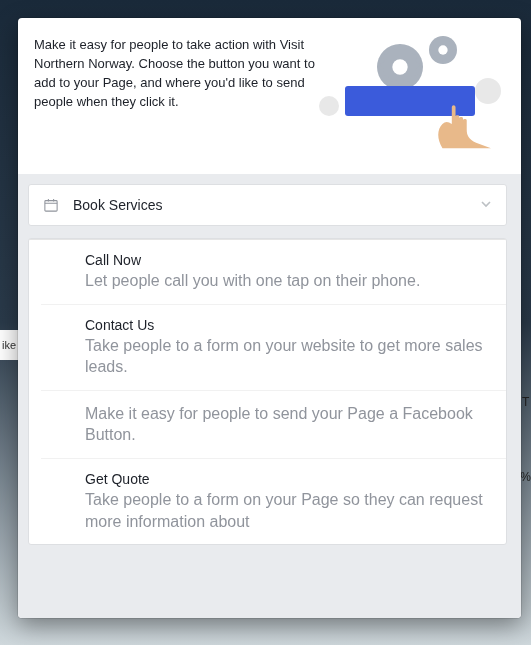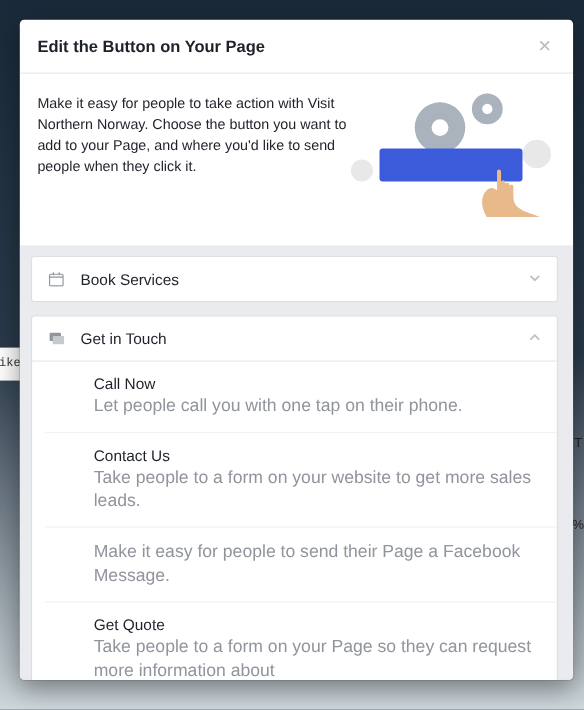--- a/index.html
+++ b/index.html
@@ -11,26 +11,26 @@
     overflow: hidden;
     position: relative;
   }
   .backdrop {
     position: absolute;
     inset: 0;
     background: linear-gradient(to bottom, #1a2a3a 0%, #2a3a4a 50%, #cfd8dc 100%);
   }
   .bg-left {
     position: absolute;
-    left: 0; top: 316px;
+    left: 0; top: 330px;
     width: 18px; height: 30px;
     background: #fff;
     font-size: 11px;
     color: #333;
-    display: flex; align-items: center; justify-content: center; font-family: Liberation Mono, monospace;
+    display: flex; align-items: center; justify-content: center;
   }
   .bg-right1 {
     position: absolute;
     right: 0; top: 395px;
     width: 20px; height: 50px;
     color: #222; font-size: 12px;
   }
   .bg-right2 {
     position: absolute;
     right: 0; top: 470px;
@@ -197,24 +197,20 @@
 </style>
 </head>
 <body>
 
 <div class="backdrop"></div>
 <div class="bg-left">ike</div>
 <div class="bg-right1">&amp; T</div>
 <div class="bg-right2">00%</div>
 
 <div class="modal">
-  <div class="modal-header">
-    <div class="modal-title">Edit the Button on Your Page</div>
-    <div class="close-btn">×</div>
-  </div>
 
   <div class="modal-intro">
     <div class="intro-text">Make it easy for people to take action with Visit Northern Norway. Choose the button you want to add to your Page, and where you'd like to send people when they click it.</div>
     <div class="intro-graphic">
       <div class="circle-bg-l"></div>
       <div class="circle-bg-r"></div>
       <svg class="gear big" viewBox="0 0 24 24">
         <path fill="#aab2bd" d="M12 0l2 3 3-1 1 3 3 1-1 3 3 2-3 2 1 3-3 1-1 3-3-1-2 3-2-3-3 1-1-3-3-1 1-3-3-2 3-2-1-3 3-1 1-3 3 1z"></path>
         <circle cx="12" cy="12" r="4" fill="#fff"></circle>
       </svg>
@@ -247,45 +243,31 @@
           <span class="cat-label">Book Services</span>
           <span class="chevron">
             <svg width="12" height="12" viewBox="0 0 12 12">
                 <path d="M2 4 l4 4 l4 -4" fill="none" stroke="#bcc0c4" stroke-width="1.6"></path>
               </svg>
           </span>
         </div>
       </div>
 
       <div class="category">
-        <div class="category-header">
-          <span class="cat-icon">
-            <svg width="15" height="15" viewBox="0 0 16 16">
-                <rect x="1" y="2" width="11" height="8" rx="1" fill="#90949c"></rect>
-                <rect x="4" y="5" width="11" height="8" rx="1" fill="#c6cad0"></rect>
-              </svg>
-          </span>
-          <span class="cat-label">Get in Touch</span>
-          <span class="chevron">
-            <svg width="12" height="12" viewBox="0 0 12 12">
-                <path d="M2 8 l4 -4 l4 4" fill="none" stroke="#bcc0c4" stroke-width="1.6"></path>
-              </svg>
-          </span>
-        </div>
         <div class="option-list">
           <div class="option-item">
             <div class="option-title">Call Now</div>
             <div class="option-desc">Let people call you with one tap on their phone.</div>
           </div>
           <div class="option-item">
             <div class="option-title">Contact Us</div>
             <div class="option-desc">Take people to a form on your website to get more sales leads.</div>
           </div>
           <div class="option-item">
-            <div class="option-desc">Make it easy for people to send their Page a Facebook Message.</div>
+            <div class="option-desc">Make it easy for people to send your Page a Facebook Button.</div>
           </div>
           <div class="option-item">
             <div class="option-title">Get Quote</div>
             <div class="option-desc">Take people to a form on your Page so they can request more information about</div>
           </div>
         </div>
       </div>
 
     </div>
   </div>

